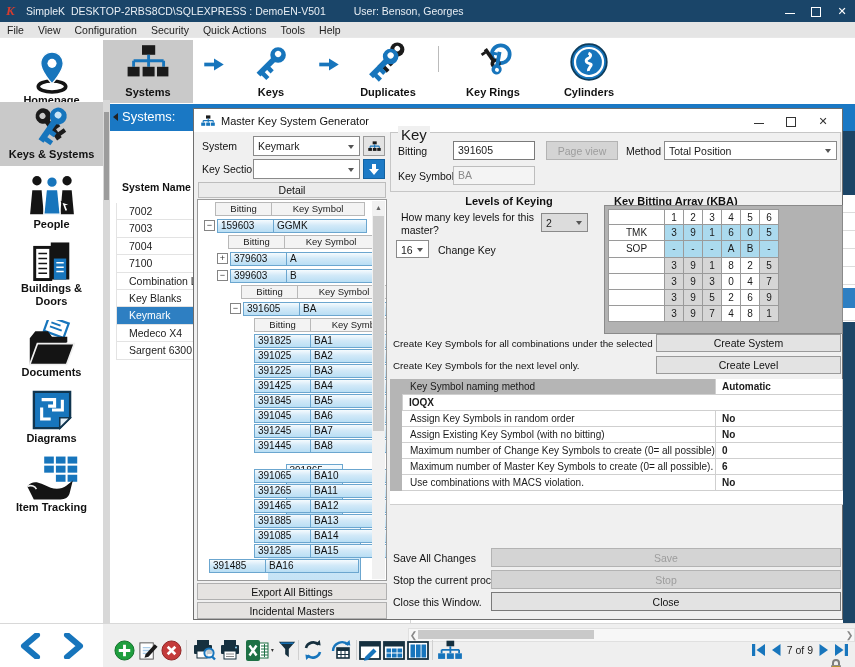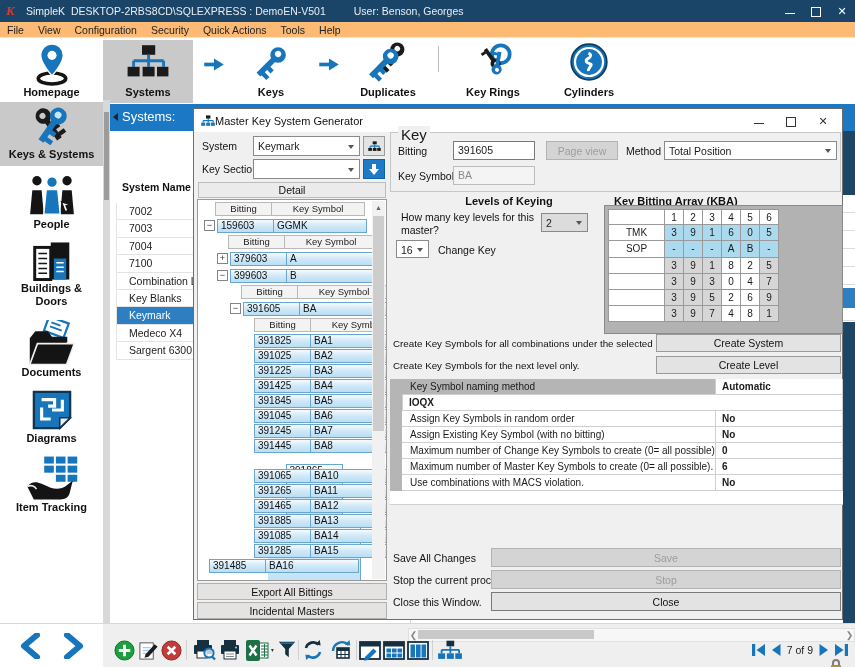--- a/index.html
+++ b/index.html
@@ -13,21 +13,21 @@
   #titlebar .tuser{font-size:10.5px;color:#e8eef4;margin-left:28px;}
   .winbtns{position:absolute;right:8px;top:0;height:22px;display:flex;align-items:center;gap:16px;}
   .wb{width:10px;height:10px;position:relative;cursor:default;}
   .wb.min:after{content:"";position:absolute;left:0;top:7px;width:10px;height:0;border-top:1px solid #fff;}
   .wb.max:after{content:"";position:absolute;left:0;top:1px;width:8px;height:8px;border:1px solid #fff;}
   .wb.cls{color:#fff;font-size:11px;line-height:10px;text-align:center;}
   .wb.dark.min:after{border-color:#333;}
   .wb.dark.max:after{border-color:#333;}
   .wb.dark.cls{color:#333;}
   
-  #menubar{left:0;top:22px;width:855px;height:15px;background:#fdba74;display:flex;align-items:center;gap:0;border-bottom:1px solid #e8e8e8;}
+  #menubar{left:0;top:22px;width:855px;height:15px;background:#e5e5e5;display:flex;align-items:center;gap:0;border-bottom:1px solid #e8e8e8;}
   #menubar span{font-size:10.5px;color:#222;padding:0 7px;}
   
   .ribitem{position:absolute;top:40px;height:63px;text-align:center;}
   .ribitem .lbl{font-size:11px;font-weight:bold;color:#111;margin-top:2px;}
   .ribsel{background:#c9c9c9;}
   .ribarrow{position:absolute;top:58px;}
   .ribsep{position:absolute;top:46px;width:1px;height:26px;background:#bbb;}
   
   .sbitem{position:absolute;left:0;width:103px;text-align:center;}
   .sbitem .lbl{font-size:11px;font-weight:bold;color:#111;line-height:13px;}
@@ -43,21 +43,21 @@
   #leftstrip{left:103px;top:100px;width:7px;height:525px;background:#d8d8d8;}
   #leftthumb{left:104px;top:112px;width:5px;height:88px;background:#9c9c9c;}
   
   #rsliver{left:843px;top:131px;width:12px;height:494px;background:#1c4566;}
   #rsliver .rows{position:absolute;left:0;top:64px;width:12px;height:127px;background:#fff;}
   #rsliver .rows i{display:block;height:17px;border-bottom:1px solid #dcdcdc;}
   #rsliver .bsel{position:absolute;left:0;top:157px;width:12px;height:20px;background:#2e7fc2;}
   
   #dialog{left:193px;top:108px;width:650px;height:512px;background:#f0f0f0;border:1px solid #6e6e6e;box-sizing:border-box;z-index:10;}
   #dlgtitle{position:absolute;left:0;top:0;width:100%;height:23px;background:#fff;display:flex;align-items:center;}
-  #dlgtitle .txt{font-size:11px;color:#111;}
+  #dlgtitle .txt{font-size:11px;color:#111;margin-left:6px;}
   .combo{position:absolute;background:#fff;border:1px solid #8a8a8a;font-size:10.5px;line-height:18px;padding-left:4px;box-sizing:border-box;}
   .combo .car{position:absolute;right:5px;top:8px;width:0;height:0;border-left:3.5px solid transparent;border-right:3.5px solid transparent;border-top:4px solid #555;}
   .smallbtn{position:absolute;background:#e3e3e3;border:1px solid #9c9c9c;box-sizing:border-box;display:flex;align-items:center;justify-content:center;}
   .pushbtn{position:absolute;background:#e3e3e3;border:1px solid #8a8a8a;box-sizing:border-box;font-size:10.5px;text-align:center;color:#111;display:flex;align-items:center;justify-content:center;}
   .pushbtn.dis{background:#d4d4d4;border-color:#b3b3b3;color:#9d9d9d;}
   .dlglabel{position:absolute;font-size:10.5px;color:#111;}
   .bold{font-weight:bold;}
   
   #tree{position:absolute;left:3px;top:90px;width:190px;height:382px;background:#fff;border:1px solid #9a9a9a;box-sizing:border-box;overflow:hidden;}
   #tree-rows{position:absolute;left:0;top:1px;width:176px;}
@@ -222,21 +222,21 @@
     <div style="height:44px;display:flex;align-items:center;justify-content:center;">
       <svg width="40" height="40" viewBox="0 0 36 36">
           <circle cx="18" cy="18" r="16" fill="#1775bc" stroke="#0d3c5c" stroke-width="1.6"></circle>
           <circle cx="18" cy="18" r="12.6" fill="none" stroke="#fff" stroke-width="2"></circle>
           <path d="M17.5 10c3.5 1.5 1.5 4-.5 5s-2.5 3.5 1.5 4.5-1.5 3.5-1 6.5" stroke="#fff" stroke-width="2.6" fill="none"></path>
         </svg>
     </div>
     <div class="lbl">Cylinders</div>
   </div>
 
-  <div class="sbitem" style="top:42px;height:56px;">
+  <div class="sbitem" style="top:50px;height:56px;">
     <span>
       <svg width="46" height="44" viewBox="0 0 32 32" style="margin:0 auto;">
           <ellipse cx="16" cy="26.5" rx="10" ry="4" fill="none" stroke="#141414" stroke-width="2.6"></ellipse>
           <path d="M16 1.5a8.2 8.2 0 0 1 8.2 8.2c0 6.1-8.2 14.8-8.2 14.8S7.8 15.8 7.8 9.7A8.2 8.2 0 0 1 16 1.5z" fill="#1775bc" stroke="#fff" stroke-width="1"></path>
           <circle cx="16" cy="9.7" r="3.3" fill="#fff"></circle>
         </svg>
     </span>
     <div class="lbl">Homepage</div>
   </div>
 

